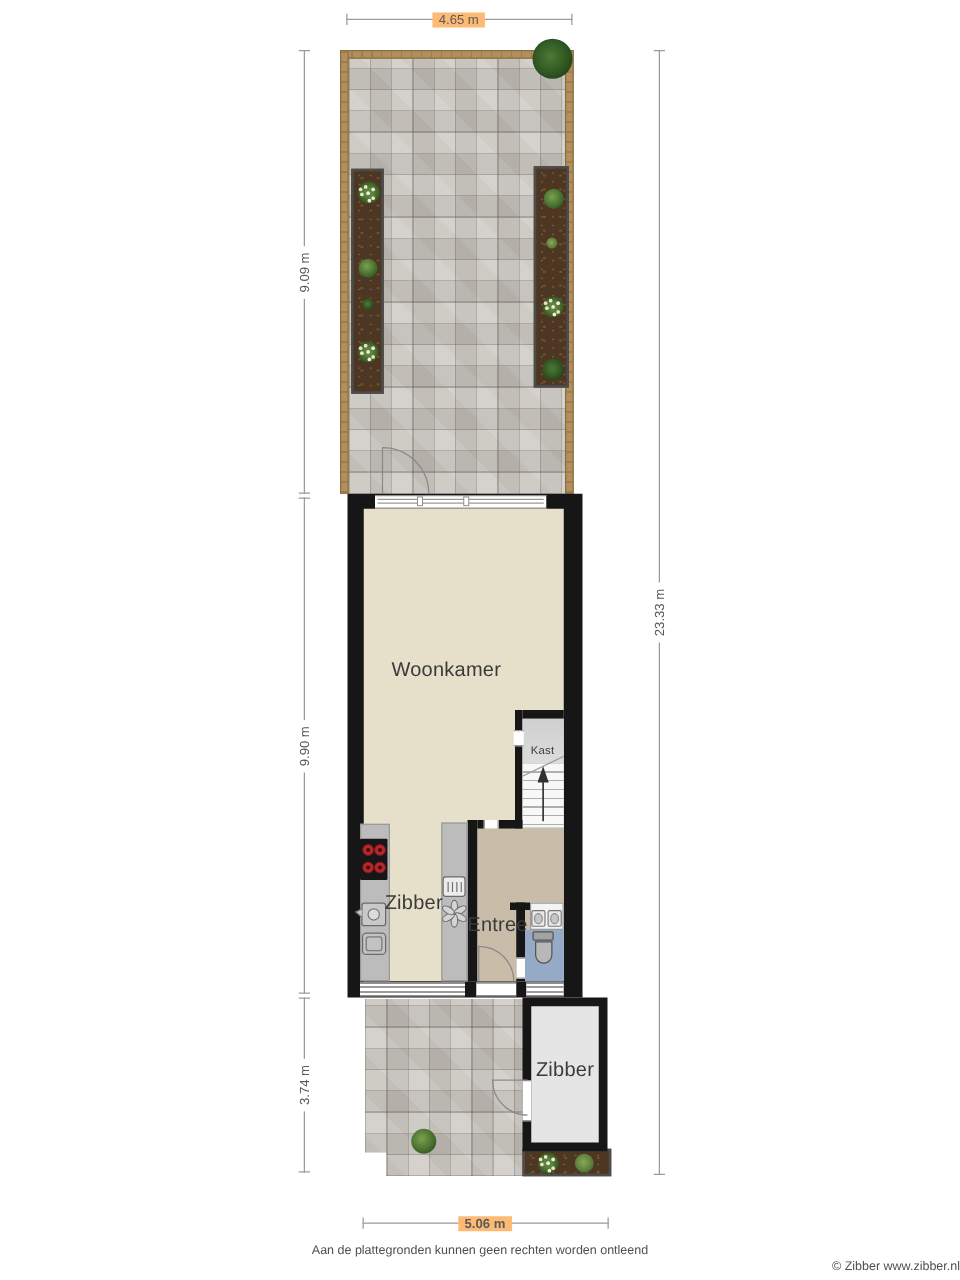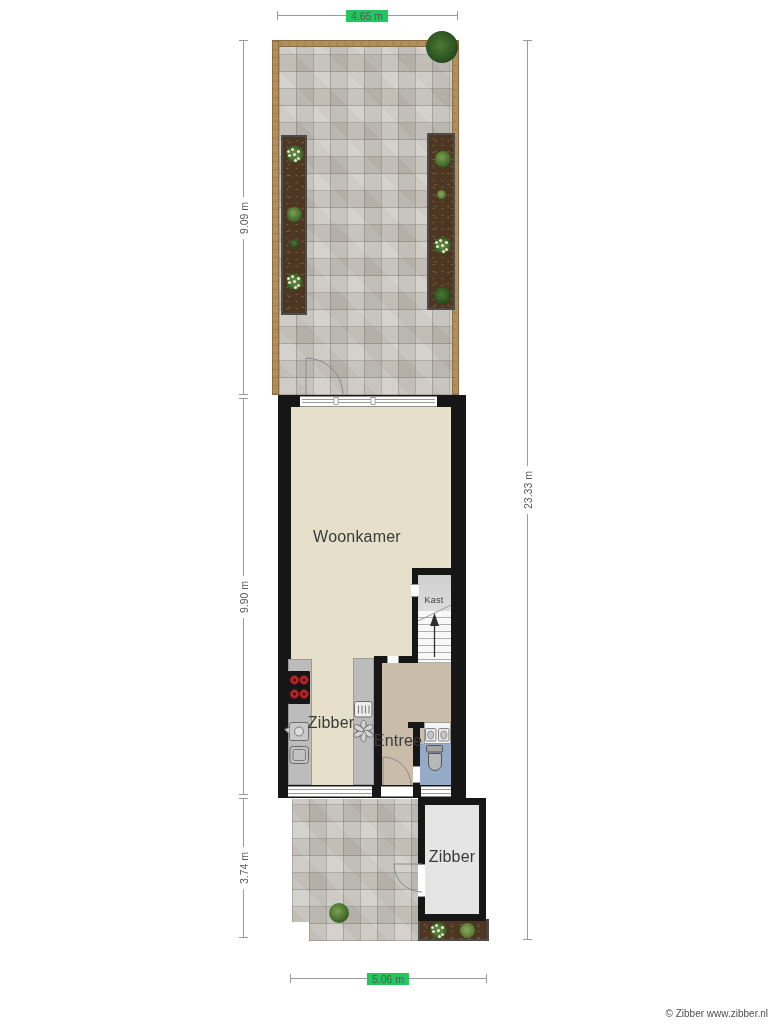--- a/index.html
+++ b/index.html
@@ -2,21 +2,21 @@
 <html><head>
 <meta charset="utf-8">
 <style>
   html,body{margin:0;padding:0;background:#fff;}
   #canvas{position:relative;width:768px;height:1024px;background:#fff;overflow:hidden;
           font-family:"Liberation Sans", sans-serif;}
   
   .dline{position:absolute;background:#9b9b9b;}
   .tickv{position:absolute;width:1px;height:9px;top:-4px;background:#9b9b9b;}
   .tickh{position:absolute;width:9px;height:1px;left:-4px;background:#9b9b9b;}
-  .dlabel{position:absolute;transform:translate(-50%,-50%);background:#22c55e;color:#5a5a5a;
+  .dlabel{position:absolute;transform:translate(-50%,-50%);background:#fdba74;color:#5a5a5a;
           font-size:10.5px;padding:0 5px;white-space:nowrap;}
   .dlabel-v{position:absolute;writing-mode:vertical-rl;transform:translate(-50%,-50%) rotate(180deg);
           background:#fff;color:#5a5a5a;font-size:10.5px;padding:5px 0;white-space:nowrap;}
   
   .fence-h{position:absolute;background:#b2905d;background-image:repeating-linear-gradient(90deg,rgba(60,40,15,.18) 0 1px,transparent 1px 8px);border:1px solid #8d6c3f;box-sizing:border-box;}
   .fence-v{position:absolute;background:#b2905d;background-image:repeating-linear-gradient(0deg,rgba(60,40,15,.18) 0 1px,transparent 1px 8px);border:1px solid #8d6c3f;box-sizing:border-box;}
   .paving{position:absolute;background-color:#c9c6c0;background-image:
       repeating-linear-gradient(0deg, rgba(85,80,72,.28) 0 1px, transparent 1px 17px),
       repeating-linear-gradient(90deg, rgba(85,80,72,.28) 0 1px, transparent 1px 17px),
       repeating-linear-gradient(0deg, rgba(255,255,255,.10) 0 17px, rgba(40,36,30,.05) 17px 34px),
@@ -73,21 +73,21 @@
         <span class="tickv" style="right:0;"></span>
     </div>
     <span class="dlabel" style="left:367px;top:16px;">4.65 m</span>
   </div>
 
   <div>
     <div class="dline" style="left:290px;top:978px;width:197px;height:1px;">
       <span class="tickv" style="left:0;"></span>
         <span class="tickv" style="right:0;"></span>
     </div>
-    <span class="dlabel" style="left:388px;top:979px;">5.06 m</span>
+    <span class="dlabel" style="left:388px;top:979px;font-weight:bold;">5.06 m</span>
   </div>
 
   <div>
     <div class="dline" style="left:243px;top:40px;width:1px;height:355px;">
       <span class="tickh" style="top:0;"></span>
         <span class="tickh" style="bottom:0;"></span>
     </div>
     <span class="dlabel-v" style="left:244px;top:218px;">9.09 m</span>
   </div>
 
@@ -261,15 +261,16 @@
       </g>
     </g>
   </svg>
 
   <span class="roomlabel" style="left:357px;top:537px;">Woonkamer</span>
   <span class="roomlabel small" style="left:434px;top:600px;">Kast</span>
   <span class="roomlabel" style="left:331px;top:723px;">Zibber</span>
   <span class="roomlabel" style="left:398px;top:741px;">Entree</span>
   <span class="roomlabel" style="left:452px;top:857px;">Zibber</span>
 
+  <div class="footer" style="top:995px;">Aan de plattegronden kunnen geen rechten worden ontleend</div>
   <div class="footer" style="top:1008px;text-align:right;">© Zibber www.zibber.nl</div>
 
 </div>
 
 </body></html>

